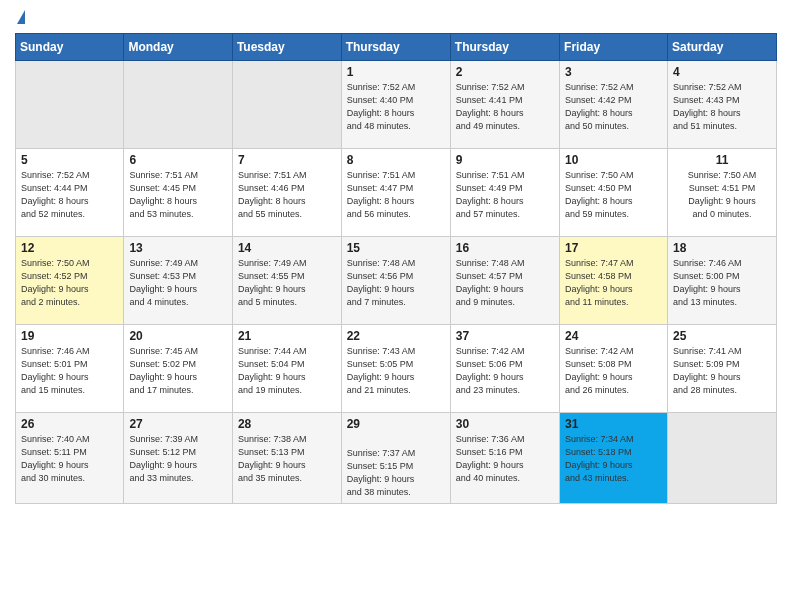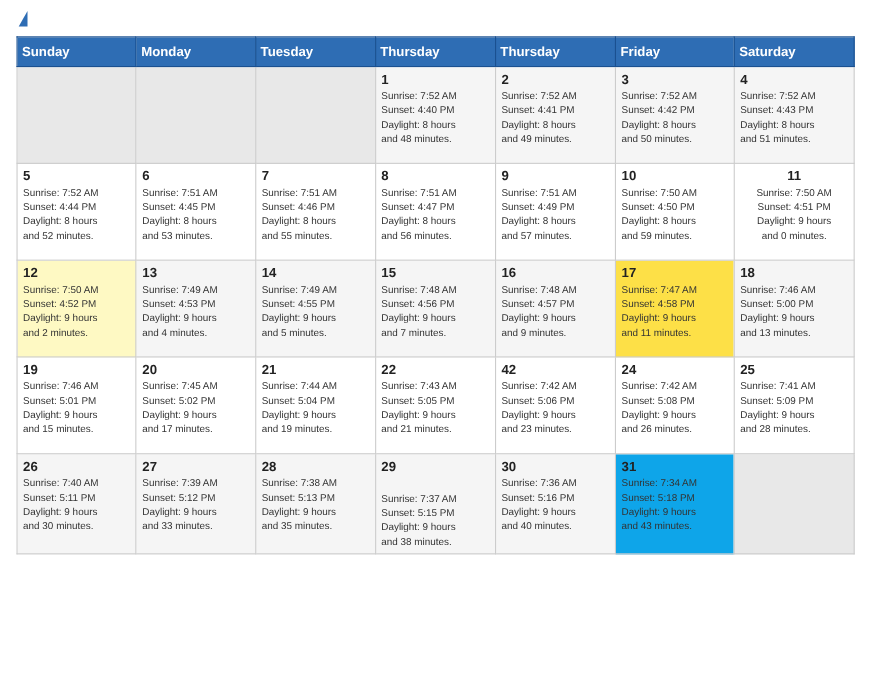--- a/index.html
+++ b/index.html
@@ -249,21 +249,21 @@
 Daylight: 9 hours
 and 7 minutes.</div>
           </td>
           <td style="background: rgb(245, 245, 245);">
             <span class="day-num">16</span>
             <div class="day-info" style="white-space: pre-line;">Sunrise: 7:48 AM
 Sunset: 4:57 PM
 Daylight: 9 hours
 and 9 minutes.</div>
           </td>
-          <td style="background: #fde047;">
+          <td style="background: #fef9c3;">
             <span class="day-num">17</span>
             <div class="day-info" style="white-space: pre-line;">Sunrise: 7:47 AM
 Sunset: 4:58 PM
 Daylight: 9 hours
 and 11 minutes.</div>
           </td>
           <td style="background: rgb(245, 245, 245);">
             <span class="day-num">18</span>
             <div class="day-info" style="white-space: pre-line;">Sunrise: 7:46 AM
 Sunset: 5:00 PM
@@ -294,21 +294,21 @@
 and 19 minutes.</div>
           </td>
           <td style="background: rgb(255, 255, 255);">
             <span class="day-num">22</span>
             <div class="day-info" style="white-space: pre-line;">Sunrise: 7:43 AM
 Sunset: 5:05 PM
 Daylight: 9 hours
 and 21 minutes.</div>
           </td>
           <td style="background: rgb(255, 255, 255);">
-            <span class="day-num">42</span>
+            <span class="day-num">37</span>
             <div class="day-info" style="white-space: pre-line;">Sunrise: 7:42 AM
 Sunset: 5:06 PM
 Daylight: 9 hours
 and 23 minutes.</div>
           </td>
           <td style="background: rgb(255, 255, 255);">
             <span class="day-num">24</span>
             <div class="day-info" style="white-space: pre-line;">Sunrise: 7:42 AM
 Sunset: 5:08 PM
 Daylight: 9 hours

